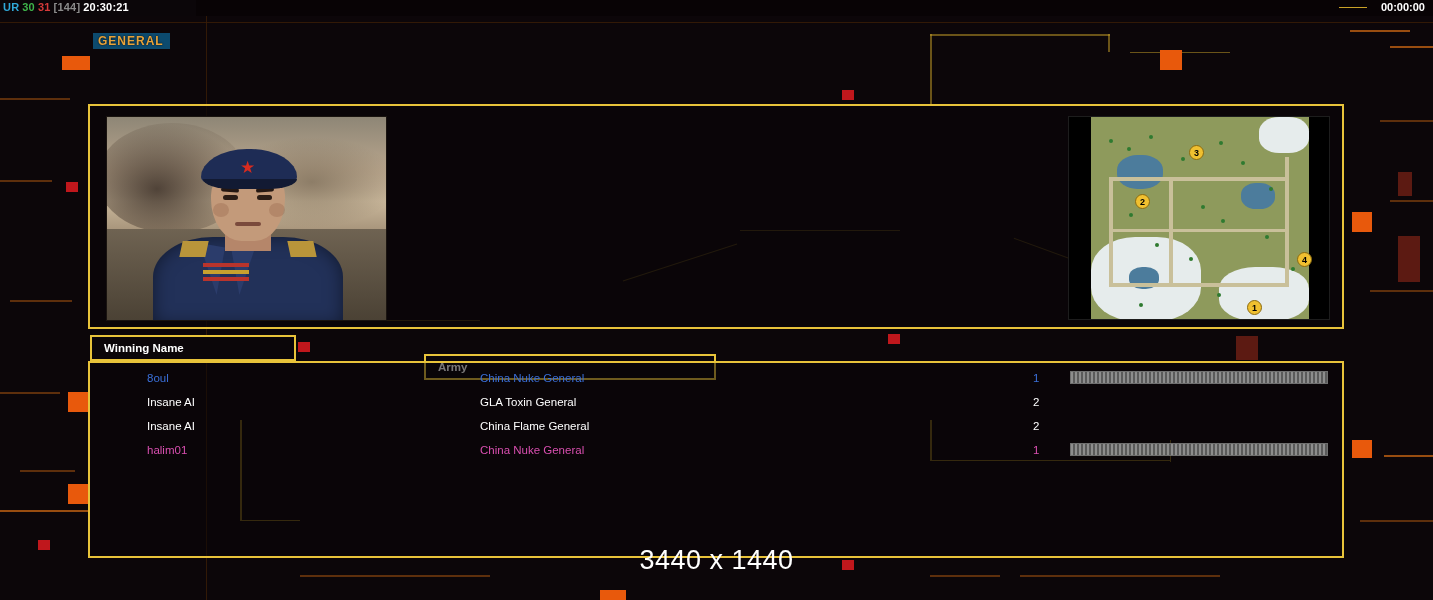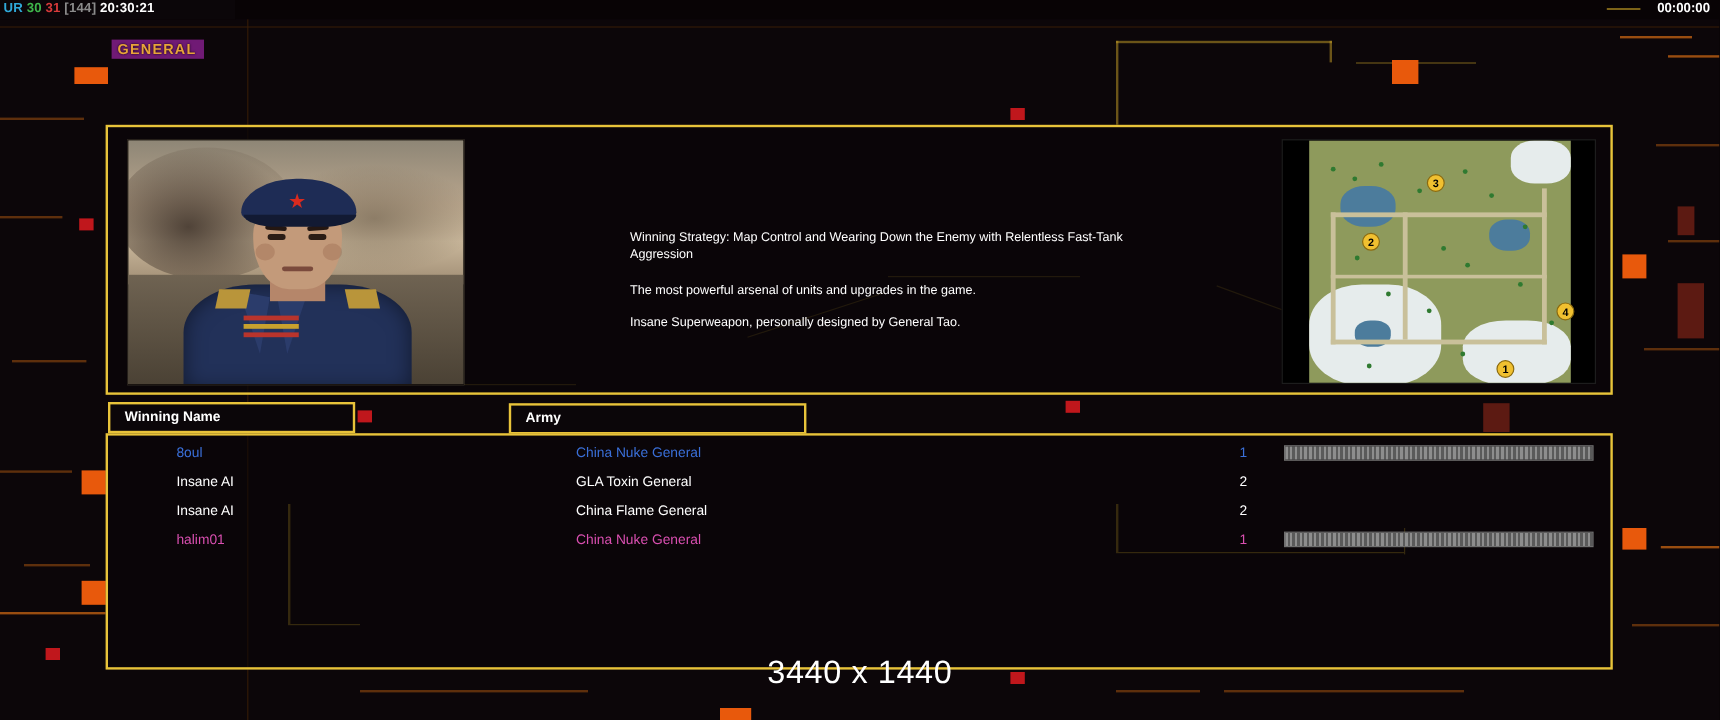--- a/index.html
+++ b/index.html
@@ -60,21 +60,21 @@
     position: absolute;
     border: 2px solid #e8c33a;
     background: rgba(8,4,7,0.55);
   }
 
   
   .general-label {
     position: absolute; left: 93px; top: 33px;
     font-size: 12px; font-weight: bold; letter-spacing: 1px;
     color: #e8a33a;
-    background: #701a75;
+    background: #0c4a6e;
     padding: 1px 6px 1px 5px;
     text-shadow: 0 0 2px #000;
   }
   .name-box {
     left: 88px; top: 46px; width: 498px; height: 33px;
     background: #0b0609;
   }
   .name-box .txt {
     position: absolute; left: 8px; top: 6px;
     font-size: 16px; color: #ffffff;
@@ -214,21 +214,21 @@
 
   
   .hdr-box {
     position: absolute; border: 2px solid #e8c33a; background: #0b0609;
     height: 26px;
   }
   .hdr-box .lbl {
     position: absolute; top: 5px; font-size: 11.5px; font-weight: bold; color: #fff;
   }
   .hdr-player { left: 90px; top: 335px; width: 206px; }
-  .hdr-army   { left: 424px; top: 336px; width: 248px; }
+  .hdr-army   { left: 424px; top: 354px; width: 292px; }
   .hdr-team   { left: 940px; top: 334px; width: 285px; }
 
   .table-box {
     left: 88px; top: 361px; width: 1256px; height: 197px;
     background: rgba(9,5,8,0.55);
   }
   .row {
     position: absolute; left: 0; width: 1256px; height: 24px;
   }
   .cell { position: absolute; font-size: 11.5px; white-space: nowrap; padding-left: 35px; }
@@ -342,25 +342,20 @@
       <div class="browL"></div>
       <div class="browR"></div>
       <div class="eyeL"></div>
       <div class="eyeR"></div>
       <div class="mouth"></div>
       <div class="hat"></div>
       <div class="brim"></div>
       <div class="star">★</div>
     </div>
 
-    <div class="desc">
-      <p class="first">Winning Strategy: Map Control and Wearing Down the Enemy with Relentless Fast-Tank Aggression</p>
-      <p>The most powerful arsenal of units and upgrades in the game.</p>
-      <p>Insane Superweapon, personally designed by General Tao.</p>
-    </div>
 
     <div class="minimap">
       <div class="terrain"></div>
       <div class="mm-snow" style="left:22px;top:120px;width:110px;height:84px"></div>
       <div class="mm-snow" style="left:150px;top:150px;width:90px;height:54px"></div>
       <div class="mm-snow" style="left:190px;top:0px;width:50px;height:36px"></div>
       <div class="mm-water" style="left:48px;top:38px;width:46px;height:34px"></div>
       <div class="mm-water" style="left:172px;top:66px;width:34px;height:26px"></div>
       <div class="mm-water" style="left:60px;top:150px;width:30px;height:22px;background:#4c7c9c"></div>
       <div class="mm-road" style="left:40px;top:60px;width:180px;height:4px"></div>

